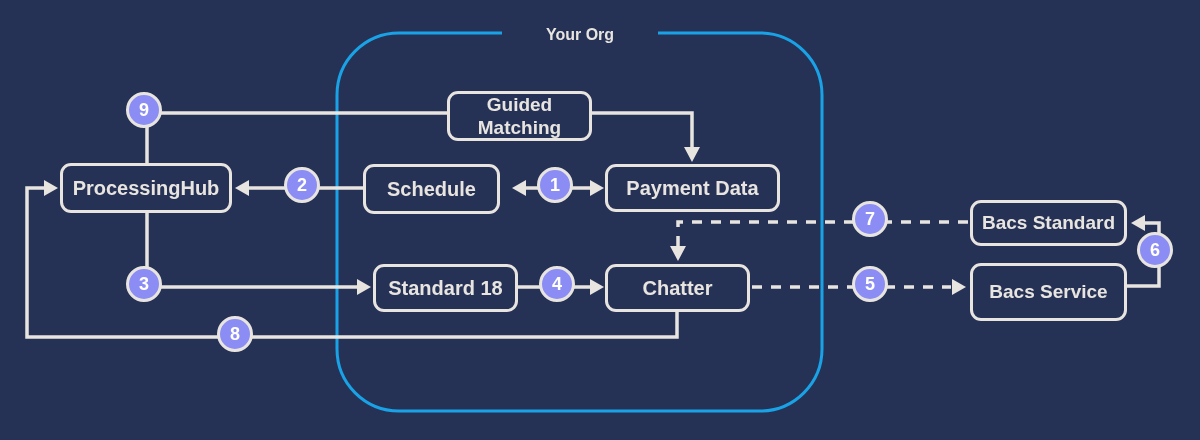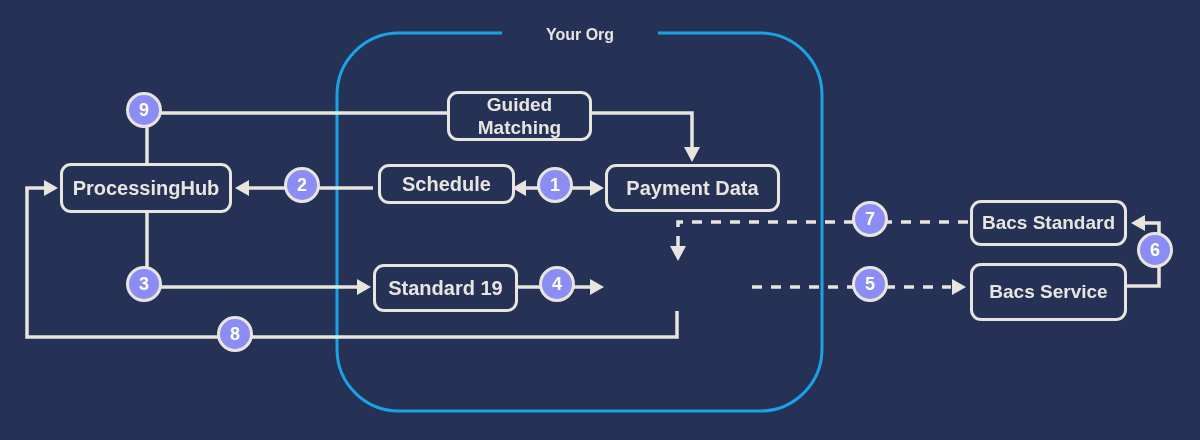--- a/index.html
+++ b/index.html
@@ -124,32 +124,35 @@
   <div class="org-label">Your Org</div>
 
   <div class="node" style="left:60px;top:163px;width:172px;height:50px">
     <span>ProcessingHub</span>
   </div>
 
   <div class="node small" style="left:447px;top:91px;width:145px;height:50px">
     <span>Guided Matching</span>
   </div>
 
-  <div class="node" style="left:378px;top:164px;width:137px;height:40px">
+  <div class="node" style="left:363px;top:164px;width:137px;height:50px">
     <span>Schedule</span>
   </div>
 
   <div class="node" style="left:605px;top:164px;width:175px;height:48px">
     <span>Payment Data</span>
   </div>
 
   <div class="node" style="left:373px;top:264px;width:145px;height:48px">
-    <span>Standard 19</span>
+    <span>Standard 18</span>
   </div>
 
+  <div class="node" style="left:605px;top:264px;width:145px;height:48px">
+    <span>Chatter</span>
+  </div>
 
   <div class="node small" style="left:970px;top:200px;width:157px;height:46px">
     <span>Bacs Standard</span>
   </div>
 
   <div class="node small" style="left:970px;top:263px;width:157px;height:58px">
     <span>Bacs Service</span>
   </div>
 
   <div class="badge" style="left:537px;top:167px">1</div>

